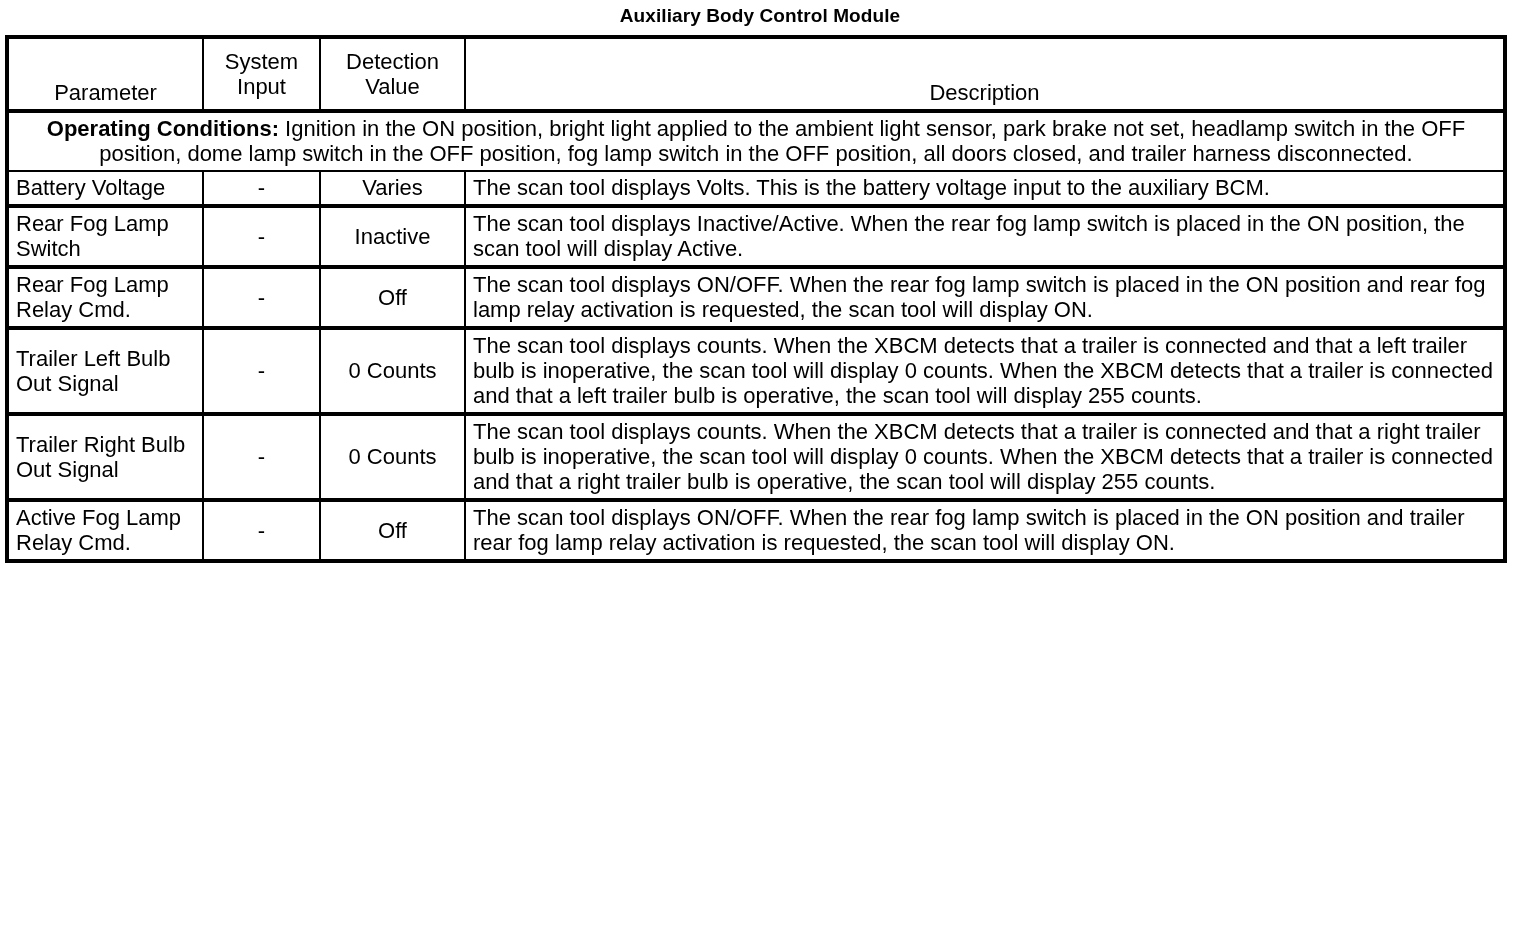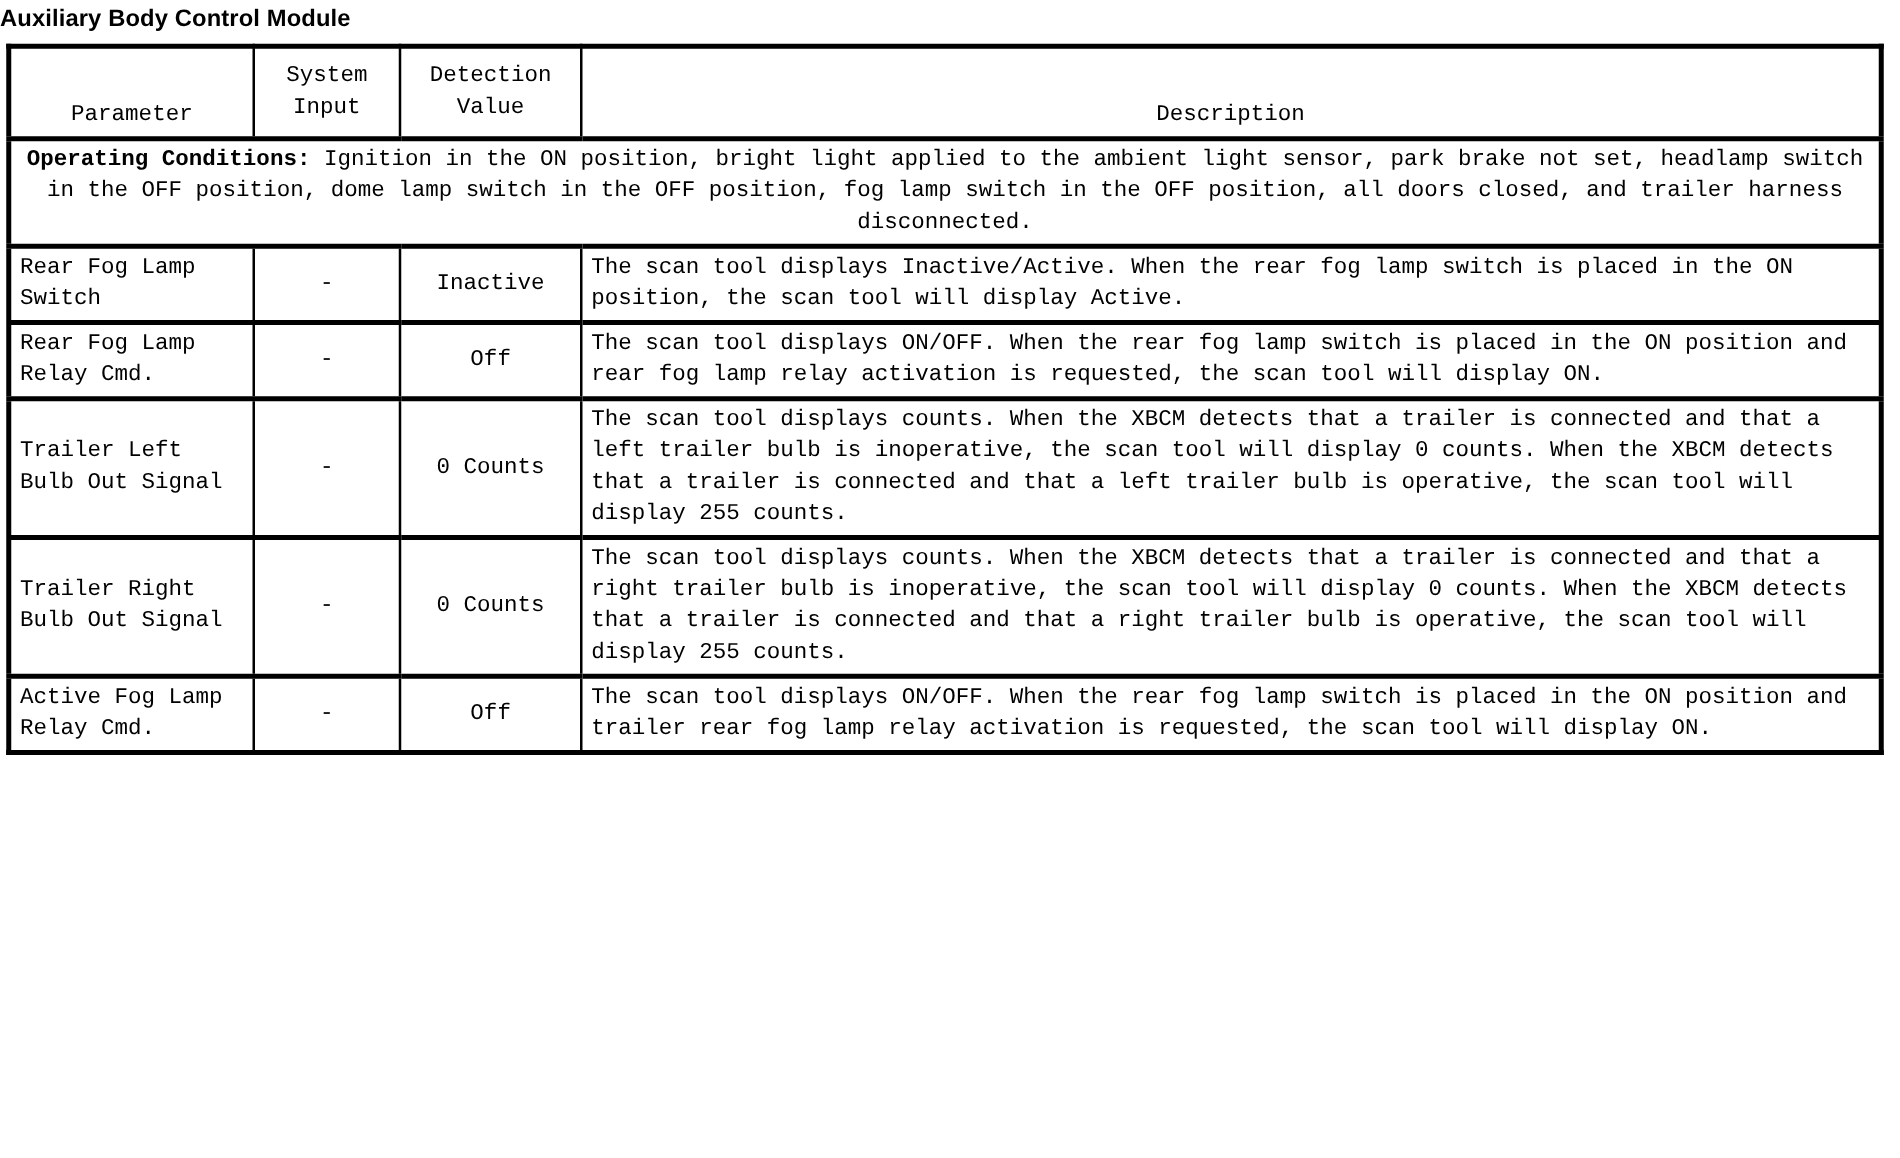--- a/index.html
+++ b/index.html
@@ -15,21 +15,21 @@
     -webkit-font-smoothing: antialiased;
   }
   .page {
     position: relative;
     width: 1520px;
     height: 926px;
     box-sizing: border-box;
   }
   .doc-title {
     width: 1520px;
-    text-align: left;
+    text-align: center;
     font-size: 19px;
     font-weight: bold;
     line-height: 20px;
     padding-top: 6px;
     letter-spacing: 0.1px;
   }
   table.spec {
     border-collapse: collapse;
     table-layout: fixed;
     width: 1502px;
@@ -41,26 +41,25 @@
     border-right: 4px solid #000;
   }
   table.spec col.c-param  { width: 196px; }
   table.spec col.c-state  { width: 117px; }
   table.spec col.c-value  { width: 145px; }
   table.spec col.c-desc   { width: 1040px; }
 
   table.spec td, table.spec th {
     border: 2px solid #000;
     vertical-align: middle;
-    font-size: 18px;
+    font-size: 22px;
     line-height: 25px;
     font-weight: normal;
     padding: 3px 7px 4px 7px;
     box-sizing: border-box;
-    font-family: Liberation Mono, monospace;
   }
   thead th {
     font-weight: bold;
     text-align: center;
     font-size: 19px;
     line-height: 24px;
     vertical-align: bottom;
     padding-bottom: 8px;
     height: 74px;
   }
@@ -123,20 +122,26 @@
           <span>Value</span>
         </th>
         <th class="th-desc">Description</th>
       </tr>
     </thead>
     <tbody>
       <tr>
         <td class="cond-cell" colspan="4"><b>Operating Conditions:</b><span> Ignition in the ON position, bright light applied to the ambient light sensor, park brake not set, headlamp switch in the OFF position, dome lamp switch in the OFF position, fog lamp switch in the OFF position, all doors closed, and trailer harness disconnected.</span></td>
       </tr>
 
+      <tr>
+        <td class="param-cell">Battery Voltage</td>
+        <td class="state-cell">-</td>
+        <td class="value-cell">Varies</td>
+        <td class="desc-cell">The scan tool displays Volts. This is the battery voltage input to the auxiliary BCM.</td>
+      </tr>
 
 
       <tr class="thick-top">
         <td class="param-cell">Rear Fog Lamp Switch</td>
         <td class="state-cell">-</td>
         <td class="value-cell">Inactive</td>
         <td class="desc-cell">The scan tool displays Inactive/Active. When the rear fog lamp switch is placed in the ON position, the scan tool will display Active.</td>
       </tr>
 
       <tr class="thick-top">

